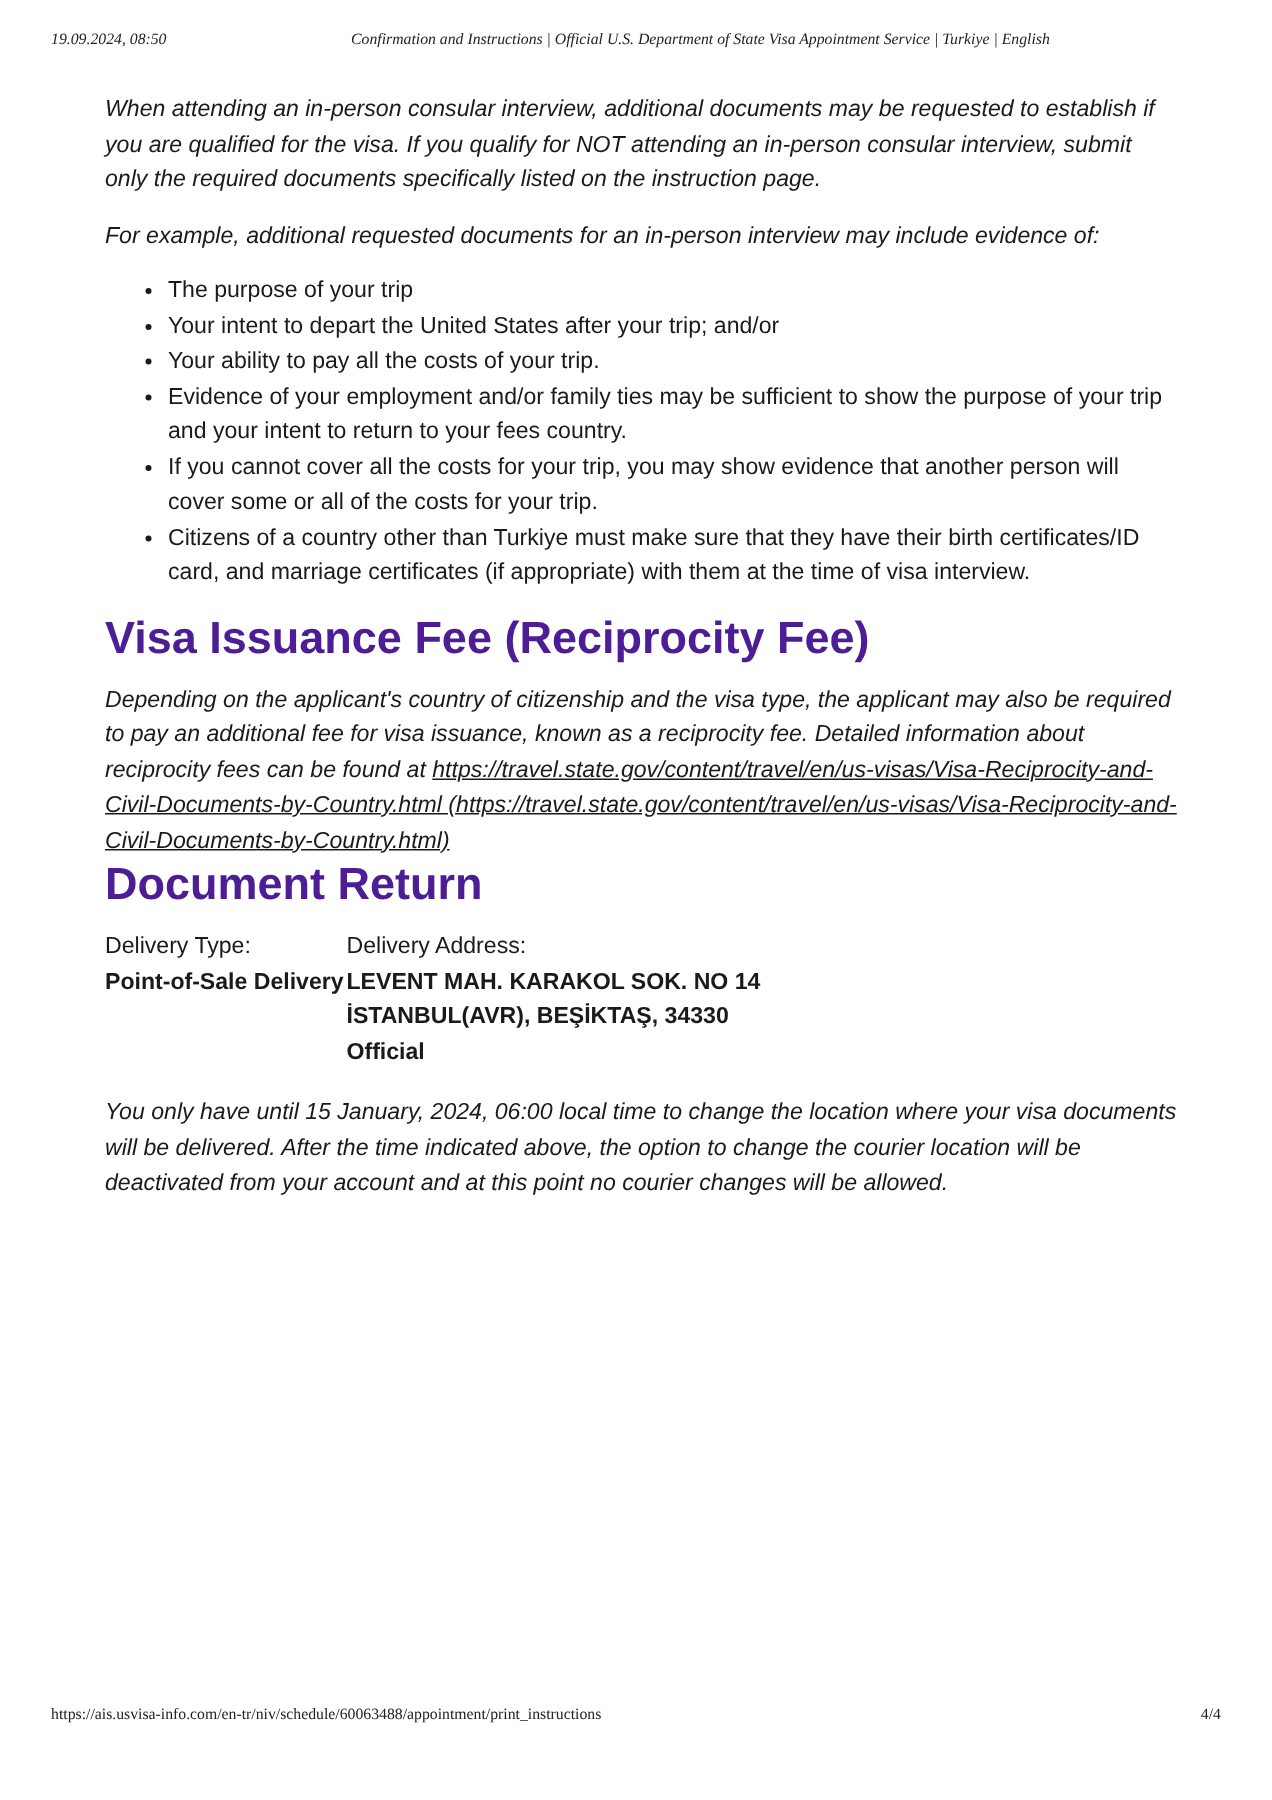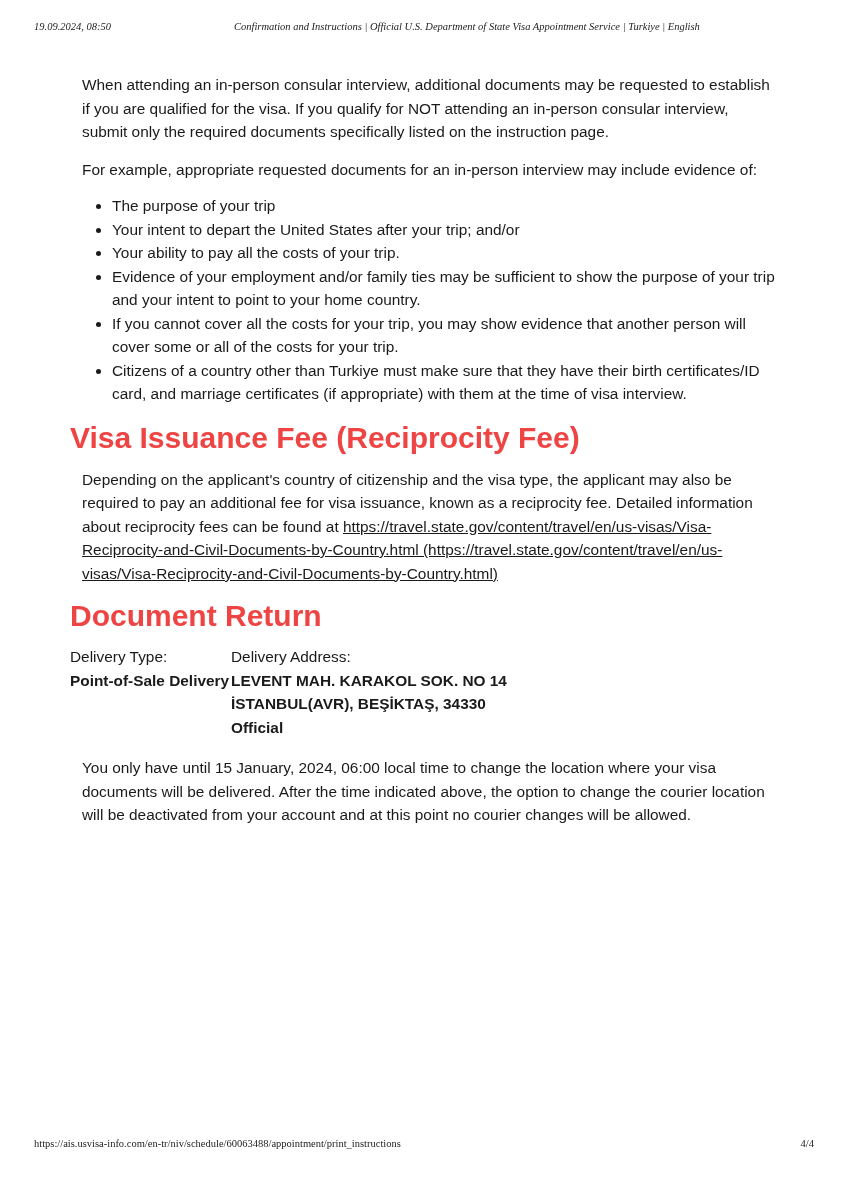--- a/index.html
+++ b/index.html
@@ -17,57 +17,57 @@
   .print-footer { top: 1138px; height: 16px; }
   .ph-date { position: absolute; left: 34px; top: 0; }
   .ph-title { position: absolute; left: 234px; top: 0; white-space: nowrap; }
   .pf-url { position: absolute; left: 34px; top: 0; }
   .pf-page { position: absolute; right: 34px; top: 0; }
 
   .content {
     position: absolute; left: 70px; top: 61px; width: 715px;
     font-size: 15.4px; line-height: 23.5px; color: #1a1a1a;
   }
-  p { margin: 12px; }
+  p { margin: 0; font-style: italic; }
   .p-intro { margin-bottom: 14px; }
   .p-example { margin-bottom: 13px; }
   ul.bullets { margin: 0; padding-left: 42px; list-style: disc; }
   ul.bullets li { padding-left: 0; }
   .ul-first { margin-bottom: 15px; }
   .subhead { font-weight: bold; margin-bottom: 15px; }
   h2 {
     font-size: 30px; line-height: 36px; font-weight: bold; margin: 0;
-    color: #ef4444; letter-spacing: 0;
+    color: #4c1d95; letter-spacing: 0;
   }
   .h-fee { margin-top: 14px; margin-bottom: 11px; }
-  .h-doc { margin-top: 13px; margin-bottom: 11px; }
+  .h-doc { margin-bottom: 11px; }
   a.link { color: #1a1a1a; text-decoration: underline; }
   .delivery { display: flex; }
   .col-type { width: 161px; }
   .col-addr { }
   .bold { font-weight: bold; }
   .p-deadline { margin-top: 17px; }
 </style>
 </head>
 <body>
 
 <div class="print-header">
   <span class="ph-date">19.09.2024, 08:50</span>
   <span class="ph-title">Confirmation and Instructions | Official U.S. Department of State Visa Appointment Service | Turkiye | English</span>
 </div>
 
 <div class="content">
   <p class="p-intro">When attending an in-person consular interview, additional documents may be requested to establish if you are qualified for the visa. If you qualify for NOT attending an in-person consular interview, submit only the required documents specifically listed on the instruction page.</p>
-  <p class="p-example">For example, appropriate requested documents for an in-person interview may include evidence of:</p>
+  <p class="p-example">For example, additional requested documents for an in-person interview may include evidence of:</p>
 
   <ul class="bullets ul-first">
     <li>The purpose of your trip</li>
     <li>Your intent to depart the United States after your trip; and/or</li>
     <li>Your ability to pay all the costs of your trip.</li>
-    <li>Evidence of your employment and/or family ties may be sufficient to show the purpose of your trip and your intent to point to your home country.</li>
+    <li>Evidence of your employment and/or family ties may be sufficient to show the purpose of your trip and your intent to return to your fees country.</li>
     <li>If you cannot cover all the costs for your trip, you may show evidence that another person will cover some or all of the costs for your trip.</li>
   </ul>
 
   <ul class="bullets">
     <li>Citizens of a country other than Turkiye must make sure that they have their birth certificates/ID card, and marriage certificates (if appropriate) with them at the time of visa interview.</li>
   </ul>
 
   <h2 class="h-fee">Visa Issuance Fee (Reciprocity Fee)</h2>
   <p><span>Depending on the applicant's country of citizenship and the visa type, the applicant may also be required to pay an additional fee for visa issuance, known as a reciprocity fee. Detailed information about reciprocity fees can be found at </span><a class="link">https://travel.state.gov/content/travel/en/us-visas/Visa-Reciprocity-and-Civil-Documents-by-Country.html (https://travel.state.gov/content/travel/en/us-visas/Visa-Reciprocity-and-Civil-Documents-by-Country.html)</a></p>
 

